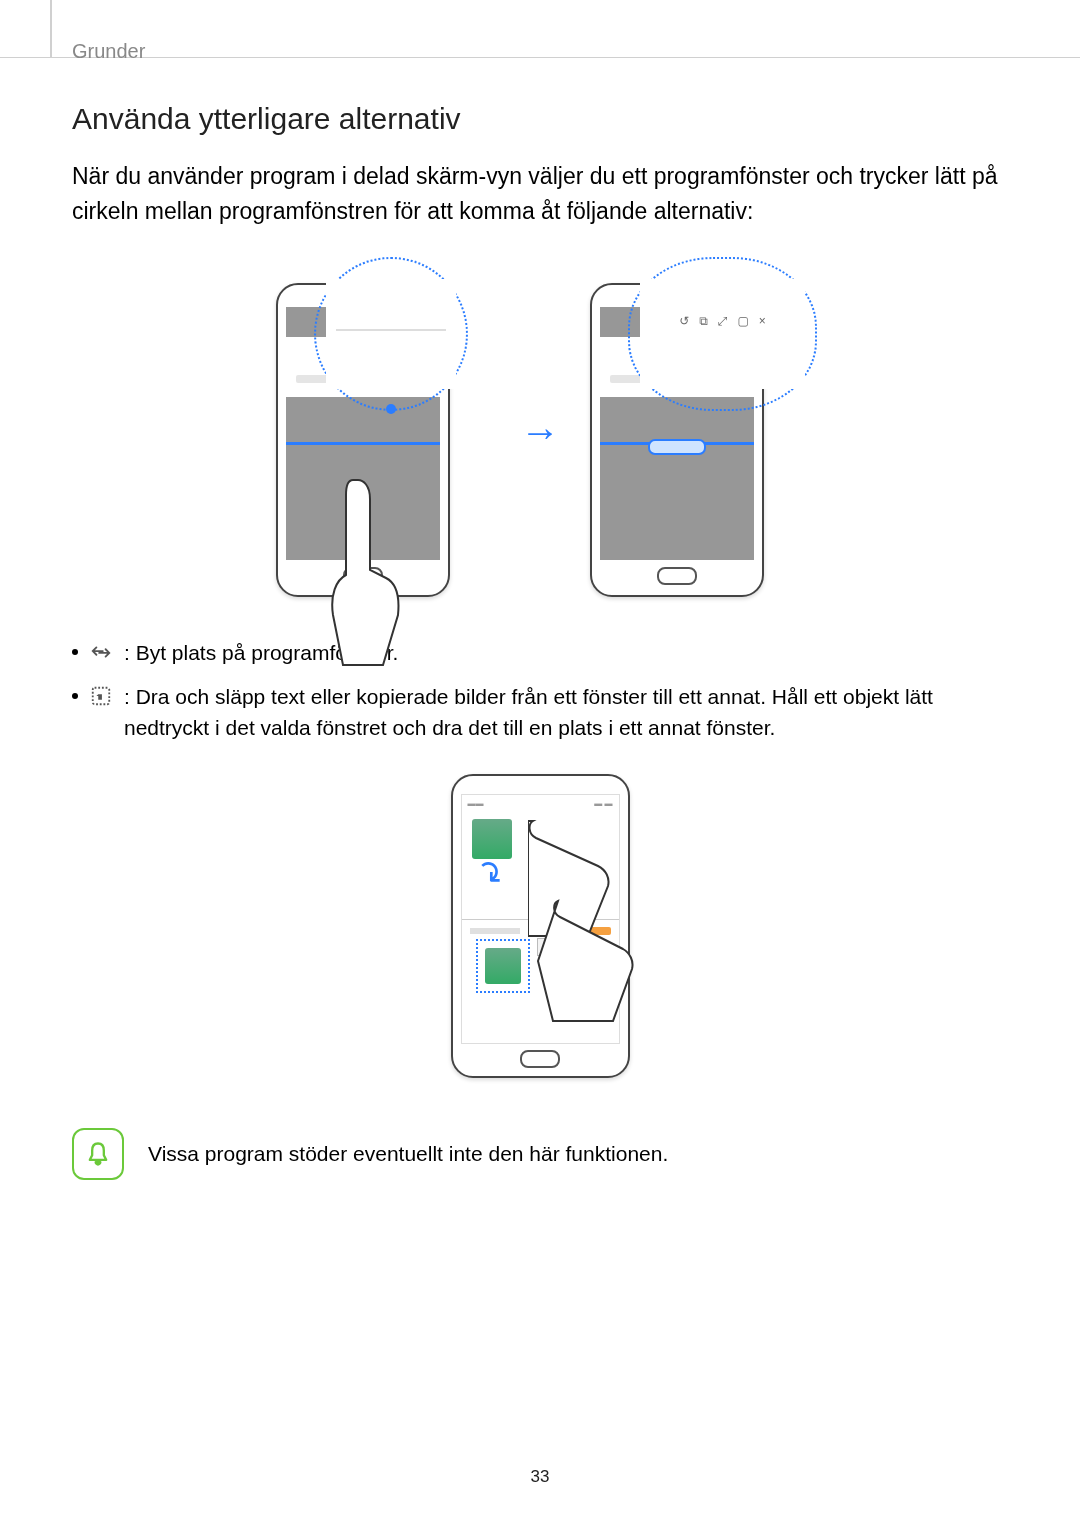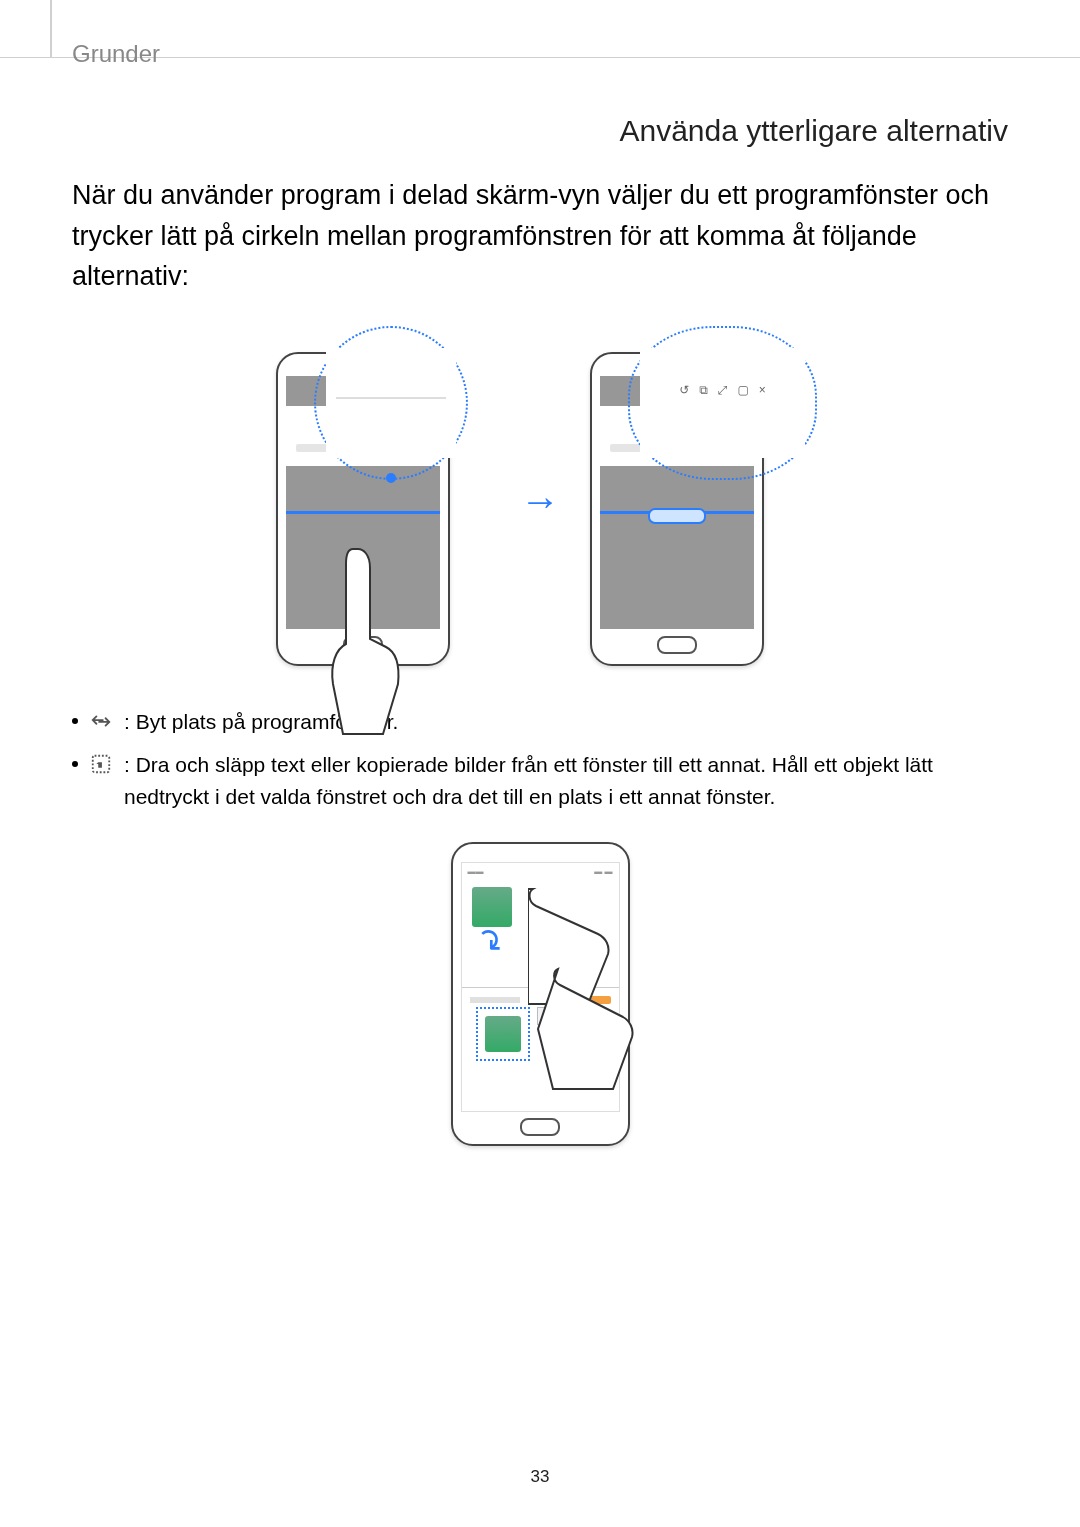--- a/index.html
+++ b/index.html
@@ -22,34 +22,33 @@
     background: #d0d0d0;
   }
   .header-section {
     padding: 40px 72px 0 72px;
     border-bottom: 1px solid #d0d0d0;
     height: 58px;
     box-sizing: border-box;
   }
   .header-text {
     color: #888;
-    font-size: 24px;
+    font-size: 20px;
   }
   .content {
     padding: 40px 72px 0 72px;
   }
   h2 {
     font-weight: 400;
     font-size: 30px;
-    margin: 16px 0 18px 0;
+    margin: 4px 0 18px 0;
     color: #222;
-    text-align: right;
   }
   .intro {
-    font-size: 27px;
+    font-size: 23px;
     line-height: 1.5;
     margin-bottom: 30px;
   }
   .figure-row {
     display: flex;
     justify-content: center;
     align-items: center;
     gap: 30px;
     margin: 20px 0 40px 0;
   }
@@ -488,15 +487,23 @@
       </div>
       <div class="hand-wrap">
         <svg width="170" height="260" viewBox="0 0 170 260">
           <path d="M5 35 C0 38 0 48 8 52 L70 80 C78 84 82 92 80 100 L60 150 L0 150 L0 35 Z" fill="#fff" stroke="#333" stroke-width="2" transform="translate(0,-10)"></path>
           <path d="M60 130 C55 132 54 142 62 146 L125 178 C132 182 136 190 134 198 L115 250 L55 250 L40 190 Z" fill="#fff" stroke="#333" stroke-width="2" transform="translate(-30,-25)"></path>
         </svg>
       </div>
     </div>
   </div>
 
+  <div class="note-row">
+    <div class="note-icon">
+      <svg width="28" height="28" viewBox="0 0 24 24">
+          <path d="M12 3 C9 3 7 5 7 9 L7 13 L5 17 L19 17 L17 13 L17 9 C17 5 15 3 12 3 Z M10 19 C10 20 11 21 12 21 C13 21 14 20 14 19 Z" fill="none" stroke="#6bc93a" stroke-width="2" stroke-linejoin="round"></path>
+        </svg>
+    </div>
+    <span>Vissa program stöder eventuellt inte den här funktionen.</span>
+  </div>
 </div>
 
 <div class="page-number">33</div>
 
 </body></html>

